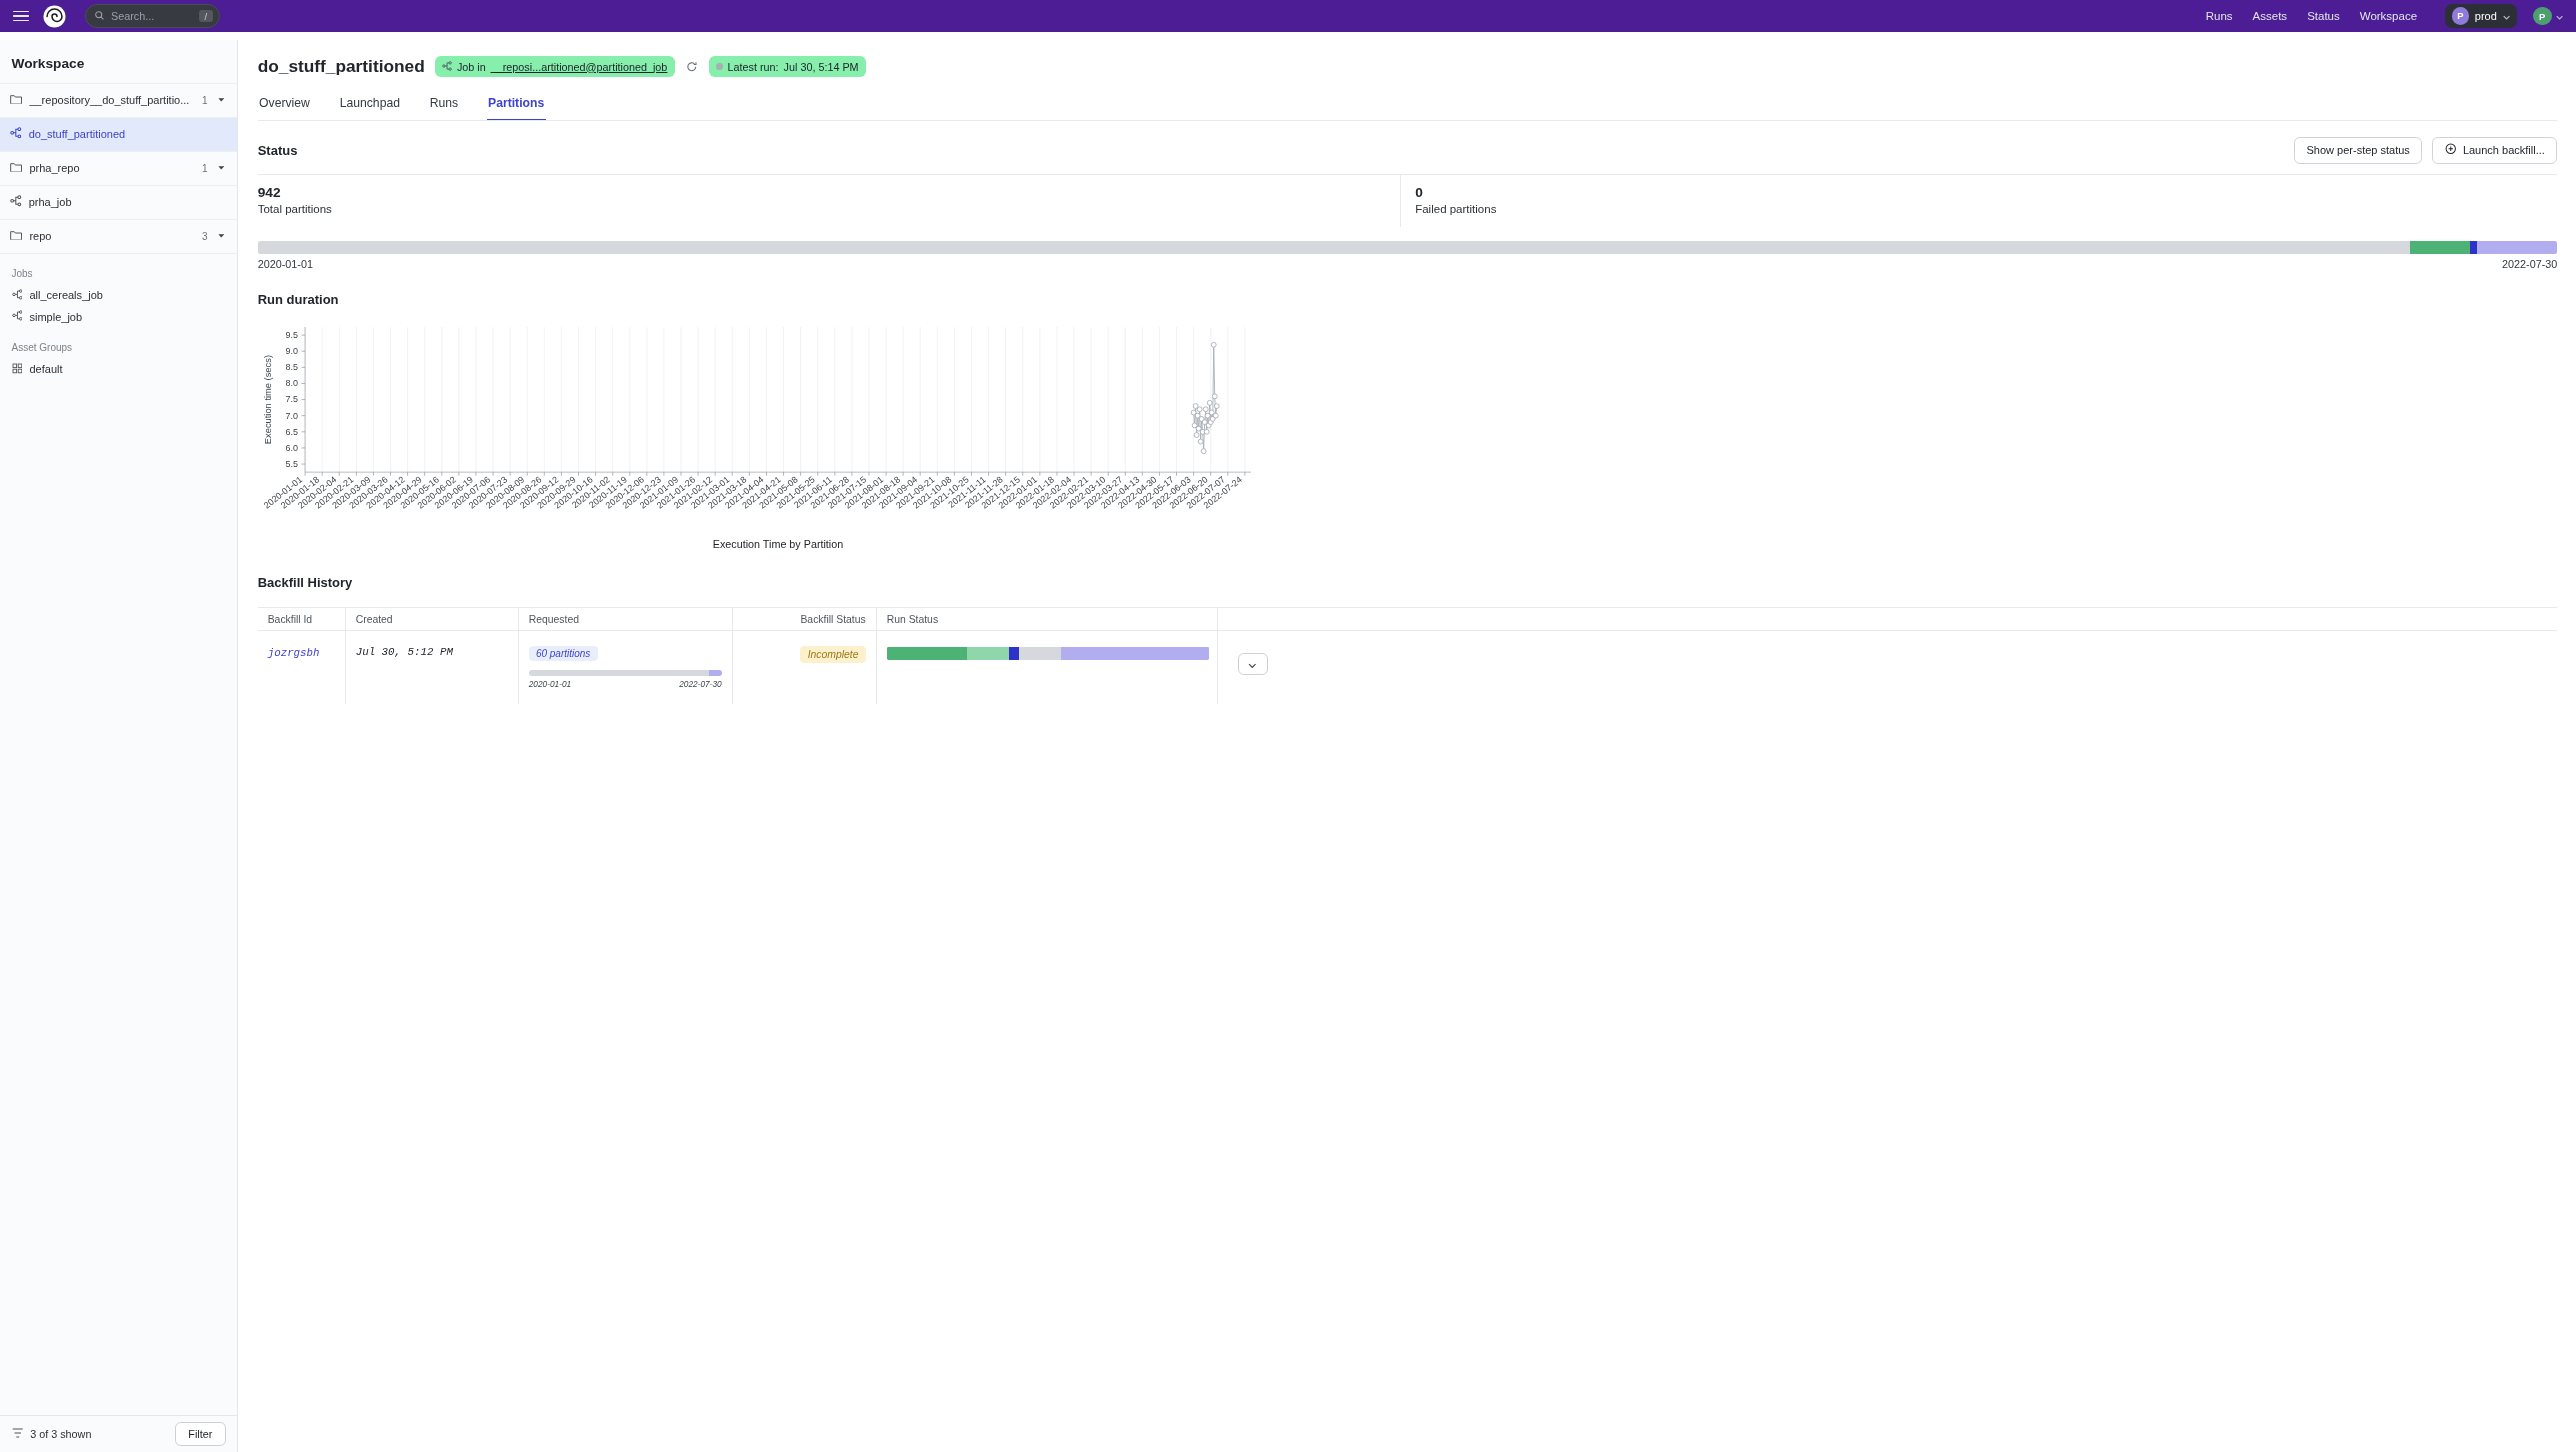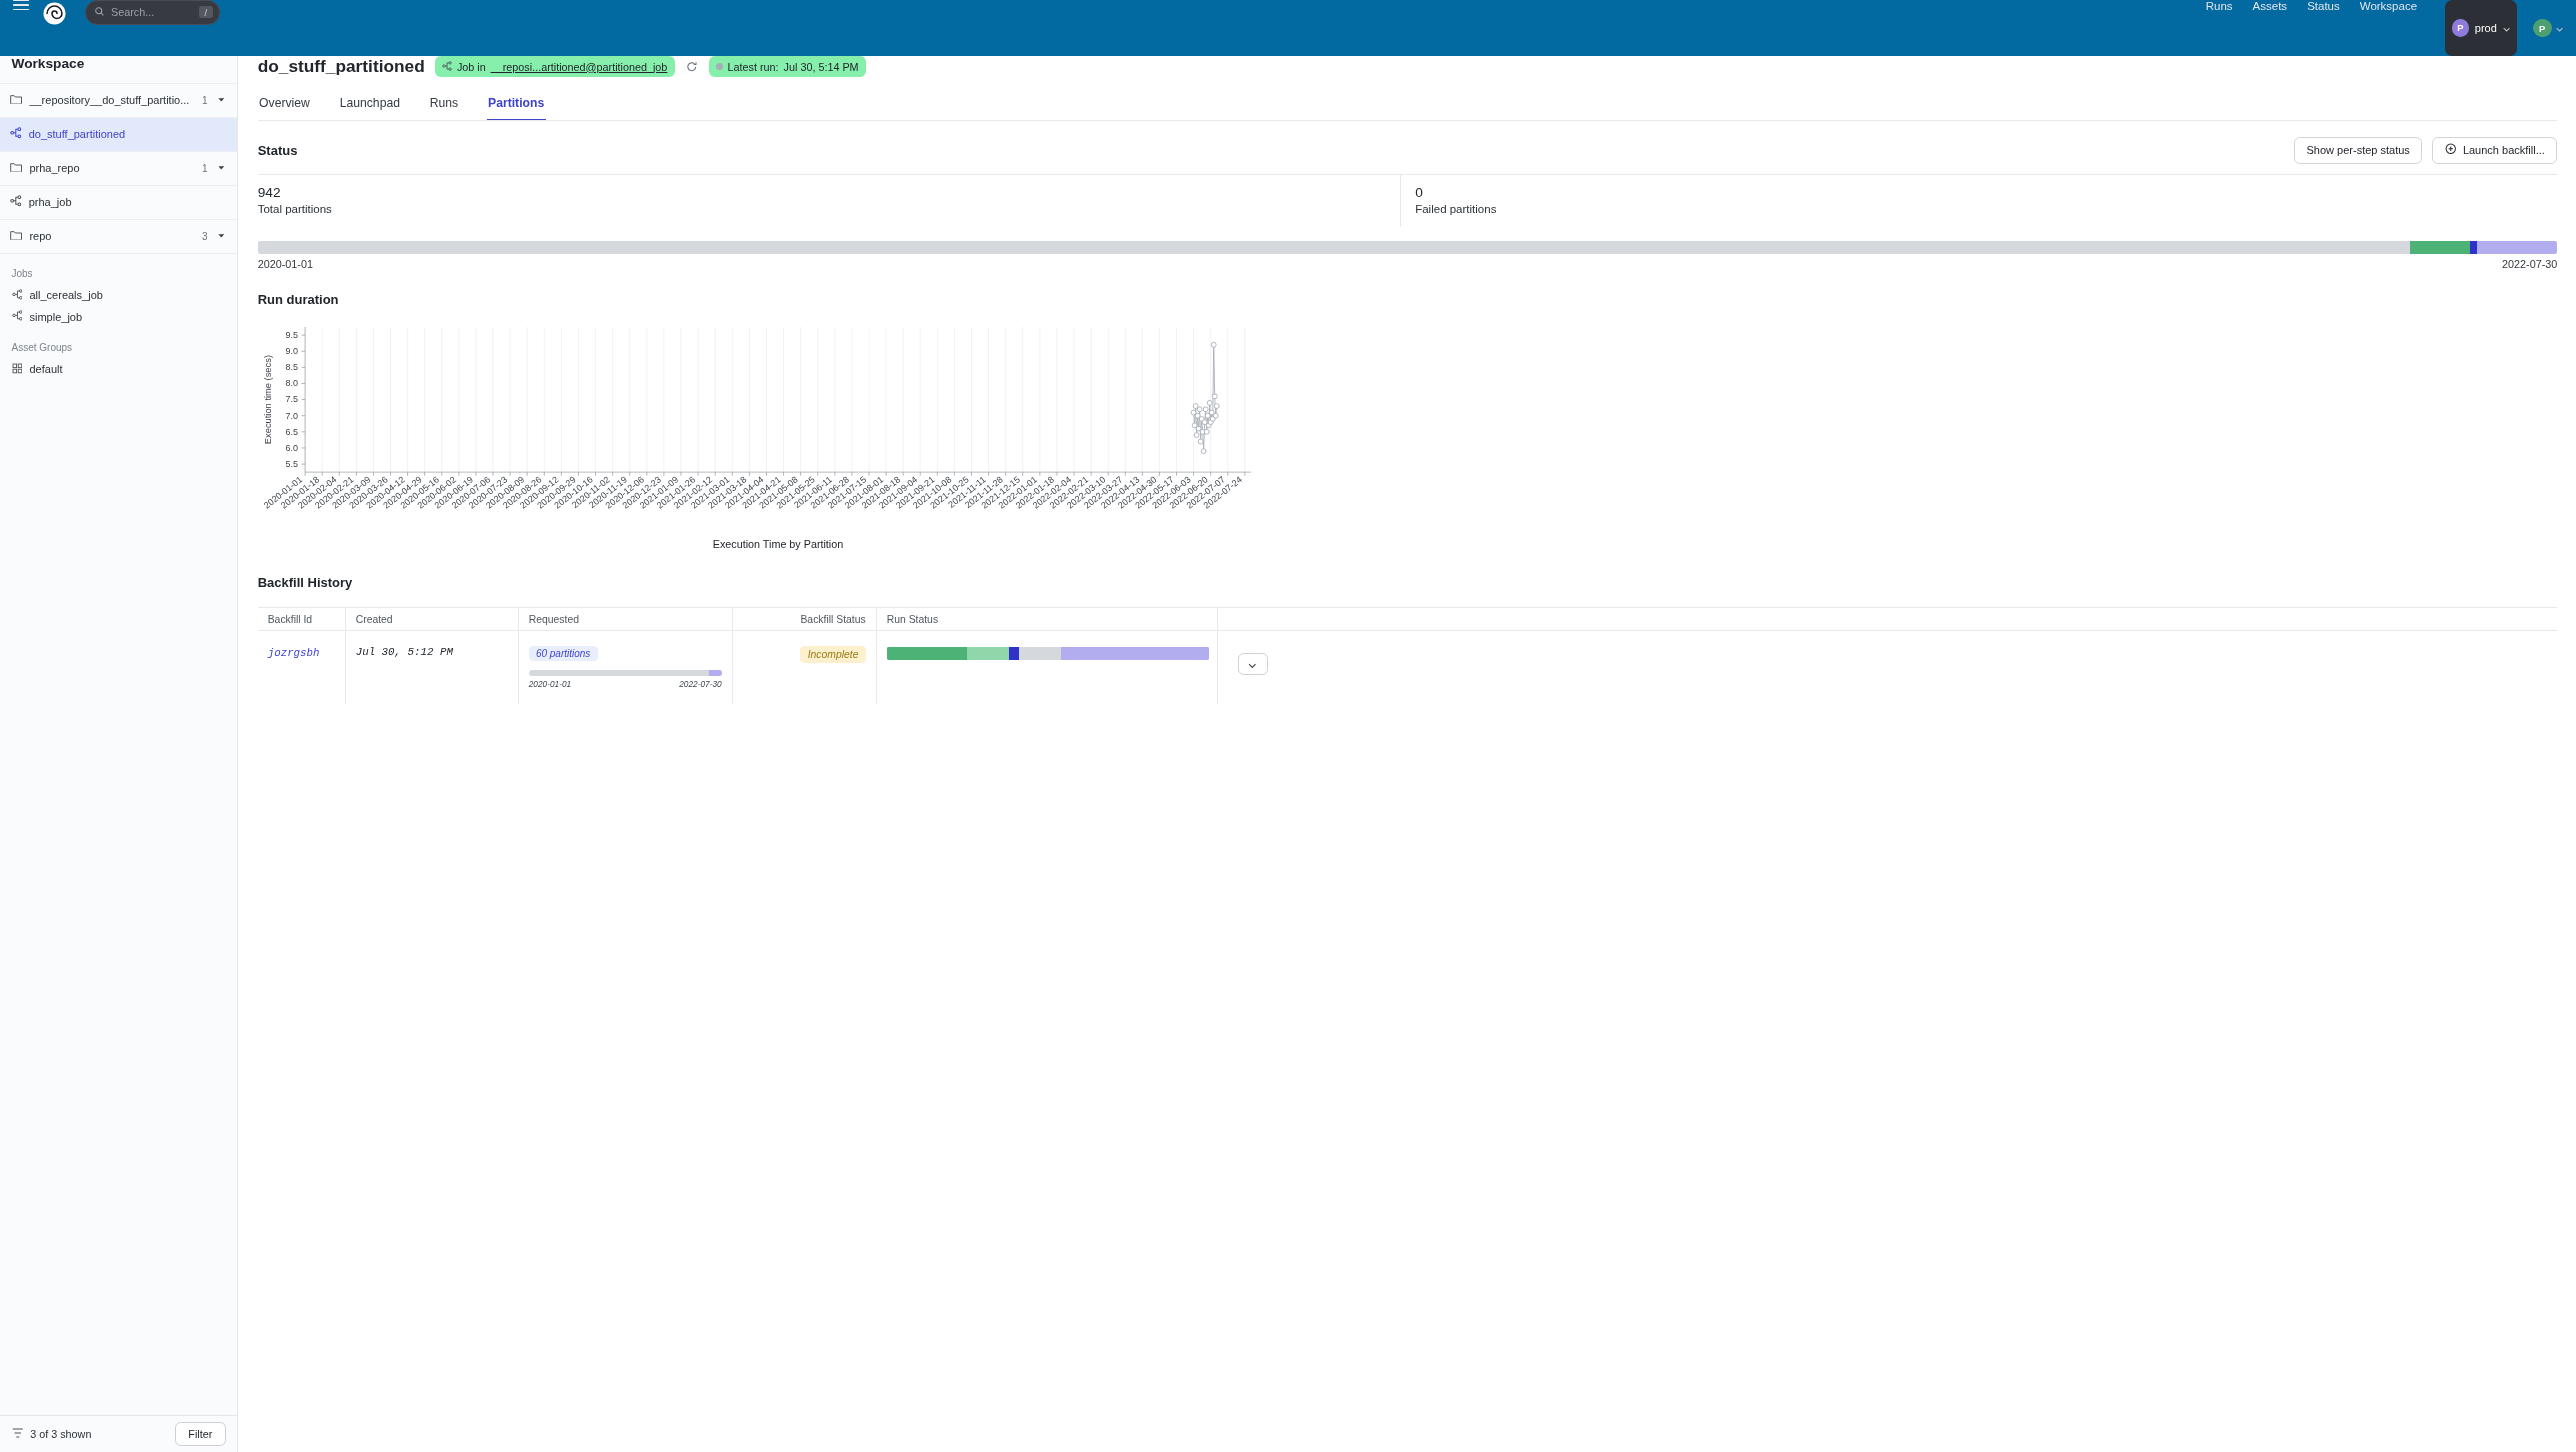--- a/index.html
+++ b/index.html
@@ -2,21 +2,21 @@
 <html style="font-size:11.5px"><head>
 <meta charset="utf-8">
 <title>Dagster UI</title>
 <style>
   * { margin:0; padding:0; box-sizing:border-box; }
   html,body { width:1288px; height:726px; overflow:hidden; }
   body { font-family:"Liberation Sans","DejaVu Sans",sans-serif; background:#ffffff; color:#21262c; font-size:10.8px; }
   :root{ --accent:#3e43cf; --border:#e7e9ec; --muted:#6b737b; --dark:#21262c; }
 
   
-  .topnav { height:56px; background:#0369a1; display:flex; padding:0 13px; gap:11.5px; position:fixed; top:0; left:0; right:0; z-index:10;}
+  .topnav { height:32px; background:#4c1d95; display:flex; align-items:center; padding:0 13px; gap:11.5px; position:fixed; top:0; left:0; right:0; z-index:10;}
   .hamburger { width:16px; display:flex; flex-direction:column; gap:2.9px; cursor:pointer; }
   .hamburger span { height:1.4px; background:#e8eaee; border-radius:0.7px; }
   .logo svg { display:block; }
   .search { width:135px; height:24.5px; background:#383a42; border:0.7px solid #4a4c55; border-radius:12.2px; display:flex; align-items:center; gap:5.8px; padding:0 5.8px 0 8.6px; margin-left:5.8px;}
   .search input { background:transparent; border:none; outline:none; color:#e8eaed; flex:1; min-width:0; font-size:10.8px; font-family:inherit;}
   .search input::placeholder { color:#9aa0a8; }
   .kbd { background:#55575f; color:#cdd1d7; border-radius:2.9px; padding:0.7px 5.8px; font-size:9.4px; }
   .nav-spacer { flex:1; }
   .nav-links { display:flex; gap:20px; margin-right:16px; }
   .nav-links a { color:#e4e6ea; text-decoration:none; font-size:11.5px; cursor:pointer; }
@@ -57,21 +57,21 @@
   .tab.active { color:var(--accent); border-bottom-color:var(--accent); font-weight:600; }
 
   .status-head { display:flex; align-items:center; margin-top:16px; }
   .sec-title { font-size:13px; font-weight:700; }
   .head-actions { margin-left:auto; display:flex; gap:10px; }
   .btn { display:inline-flex; align-items:center; gap:6.5px; background:#fff; border:0.7px solid #d0d4d9; border-radius:5.8px; height:27px; padding:0 11.5px; font-size:11px; color:#21262c; cursor:pointer; font-family:inherit;}
 
   .stats { display:flex; margin-top:10px; border-top:0.7px solid var(--border); }
   .stat { flex:1; padding:10px 0 11.5px; }
   .stat + .stat { border-left:0.7px solid var(--border); padding-left:14.4px; }
-  .stat-value { font-size:13.7px; font-weight:400; }
+  .stat-value { font-size:13.7px; font-weight:700; }
   .stat-label { font-size:11.5px; color:#2a3138; margin-top:3.6px; }
 
   .hbar { display:flex; overflow:hidden; }
   .hbar .seg { height:100%; }
   .partition-bar { height:13px; border-radius:2.2px; margin-top:14.4px; }
   .bar-dates { display:flex; justify-content:space-between; margin-top:4.3px; font-size:10.8px; color:#30363c; }
 
   .rd-title { margin-top:21.6px; font-size:13px; font-weight:700; }
   .chart-wrap { margin-top:10px; }
   svg text { font-family:"Liberation Sans","DejaVu Sans",sans-serif; }

